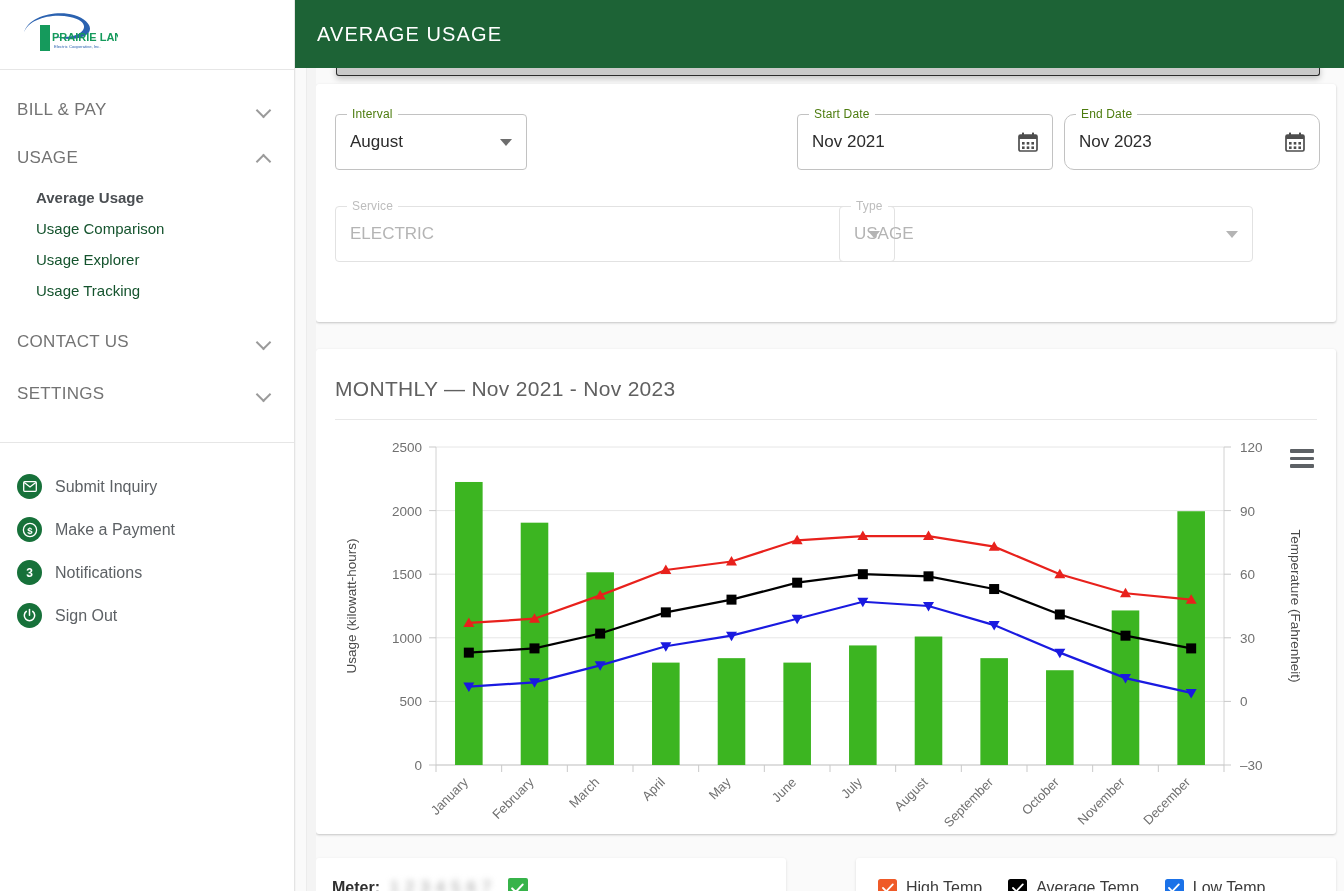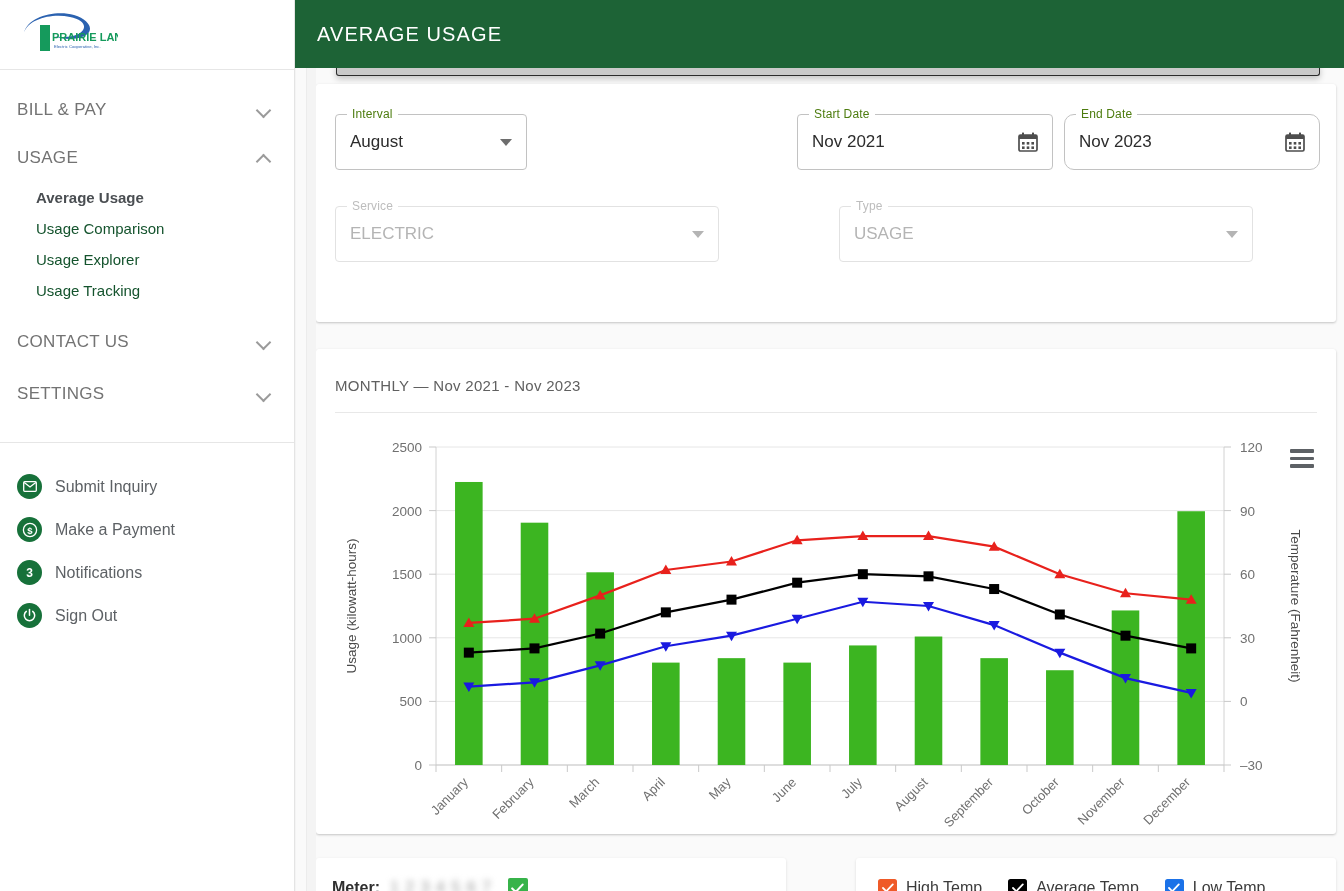--- a/index.html
+++ b/index.html
@@ -123,21 +123,21 @@
     width:0; height:0;
     border-left:6px solid transparent; border-right:6px solid transparent;
     border-top:7px solid #6d6d6d;
   }
   .field.dim .caret { border-top-color:#b4b4b4; }
   .cal-ico { position:absolute; right:13px; top:16px; width:22px; height:22px; }
 
   .chart-head {
     position:absolute; left:19px; top:28px; right:19px;
   }
-  .chart-title { font-size:15px; color:#606060; letter-spacing:.3px; }
+  .chart-title { font-size:21px; color:#606060; letter-spacing:.3px; }
   .chart-rule { margin-top:18px; height:1px; background:#e8e8e8; }
 
   .hamburger { position:absolute; right:22px; top:100px; width:24px; }
   .hamburger i { display:block; height:3.5px; background:#5d6165; margin-bottom:4px; border-radius:1px; }
 
   
   #meter-card {
     position:absolute; left:0px; top:858px; width:470px; height:60px;
     background:#fff; border-radius:3px;
     box-shadow: 0 1px 3px rgba(0,0,0,.13);
@@ -303,21 +303,21 @@
               <rect x="14.4" y="11" width="2.6" height="2.6" fill="#4e4e4e"></rect>
               <rect x="5" y="15.4" width="2.6" height="2.6" fill="#4e4e4e"></rect>
               <rect x="9.7" y="15.4" width="2.6" height="2.6" fill="#4e4e4e"></rect>
               <rect x="14.4" y="15.4" width="2.6" height="2.6" fill="#4e4e4e"></rect>
               <rect x="5" y="1.6" width="2" height="4" fill="#4e4e4e"></rect>
               <rect x="15" y="1.6" width="2" height="4" fill="#4e4e4e"></rect>
             </svg>
         </span>
       </div>
 
-      <div class="field dim" style="left:19px; top:122px; width:384px;">
+      <div class="field dim" style="left:19px; top:122px; width:560px;">
         <span class="flabel">Service</span>
         <span class="fval">ELECTRIC</span>
         <span class="caret"></span>
       </div>
 
       <div class="field dim" style="left:523px; top:122px; width:414px;">
         <span class="flabel">Type</span>
         <span class="fval">USAGE</span>
         <span class="caret"></span>
       </div>

